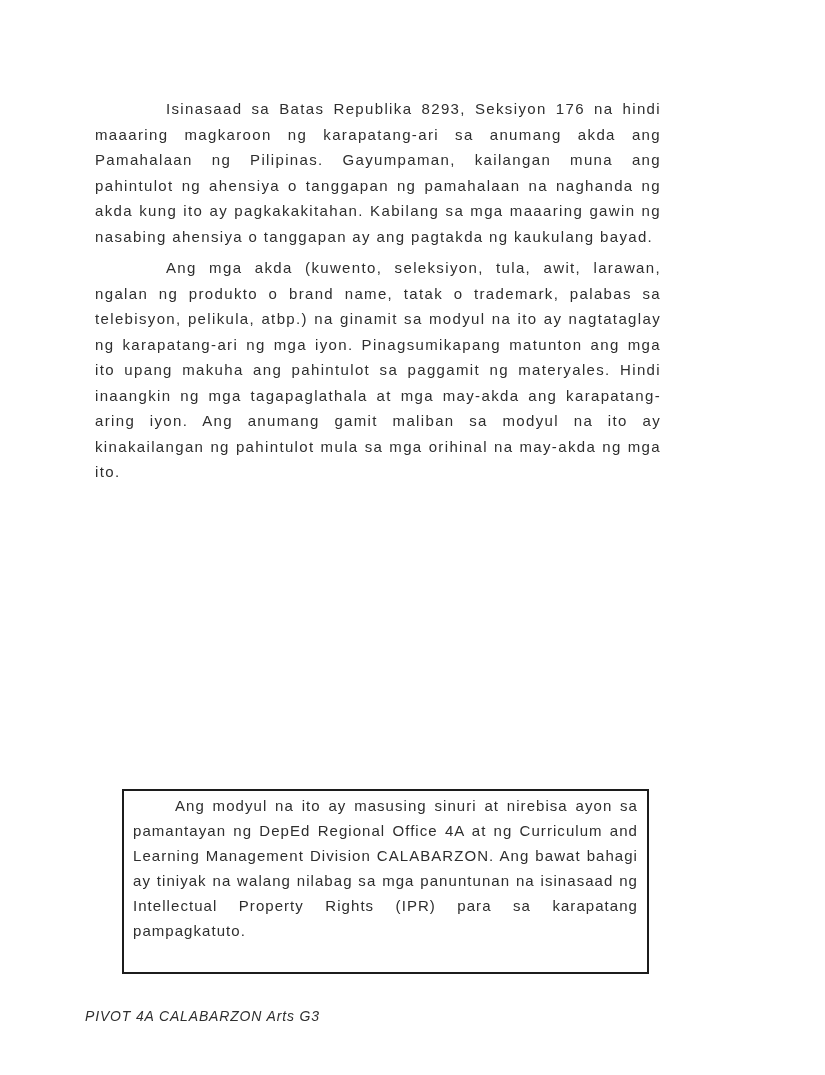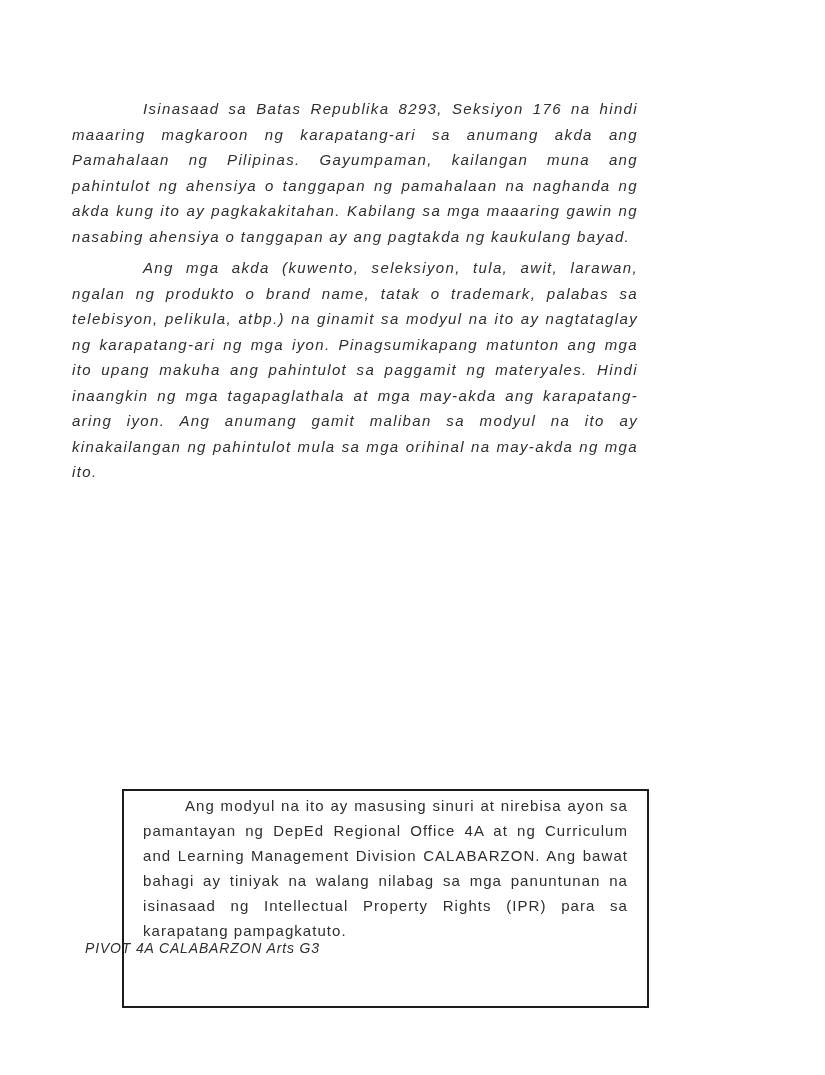--- a/index.html
+++ b/index.html
@@ -13,61 +13,60 @@
     position:relative;
     width:825px;
     height:1075px;
     background:var(--page-bg);
     overflow:hidden;
     font-family:"Liberation Sans","DejaVu Sans",sans-serif;
     color:var(--text-color);
   }
   .body-text{
     position:absolute;
-    left:72px;
+    left:95px;
     top:96px;
     width:566px;
-    font-style:italic;
   }
   .para{
     font-size:15px;
     line-height:25.5px;
     letter-spacing:0.09em;
     text-align:justify;
     text-indent:71px;
     margin:0 0 6px 0;
   }
   .review-box{
     position:absolute;
     left:122px;
     top:789px;
     width:527px;
-    height:219px;
+    height:185px;
     border:2px solid var(--border-color);
-    padding:2px 19px;
+    padding:2px 9px;
     overflow:hidden;
   }
   .box-para{
     font-size:15px;
     line-height:25px;
     letter-spacing:0.07em;
     text-align:justify;
     text-indent:42px;
   }
   .signature{
     font-size:15px;
     line-height:25px;
     letter-spacing:0.07em;
     padding-left:318px;
     white-space:nowrap;
   }
   .footer{
     position:absolute;
     left:85px;
-    top:940px;
+    top:1008px;
     font-size:14px;
     font-style:italic;
     letter-spacing:0.06em;
     white-space:nowrap;
   }
 </style>
 </head>
 <body>
 
 <div class="page">

